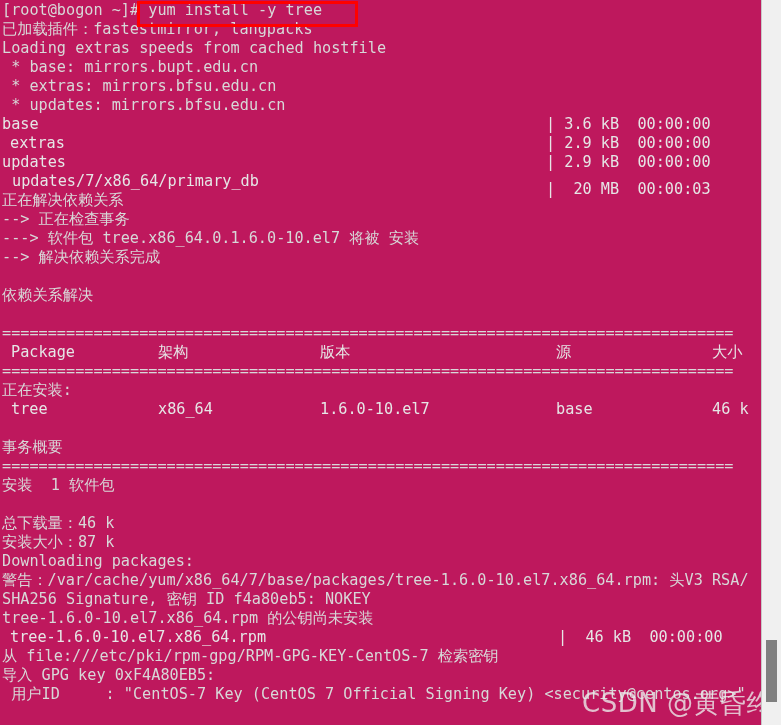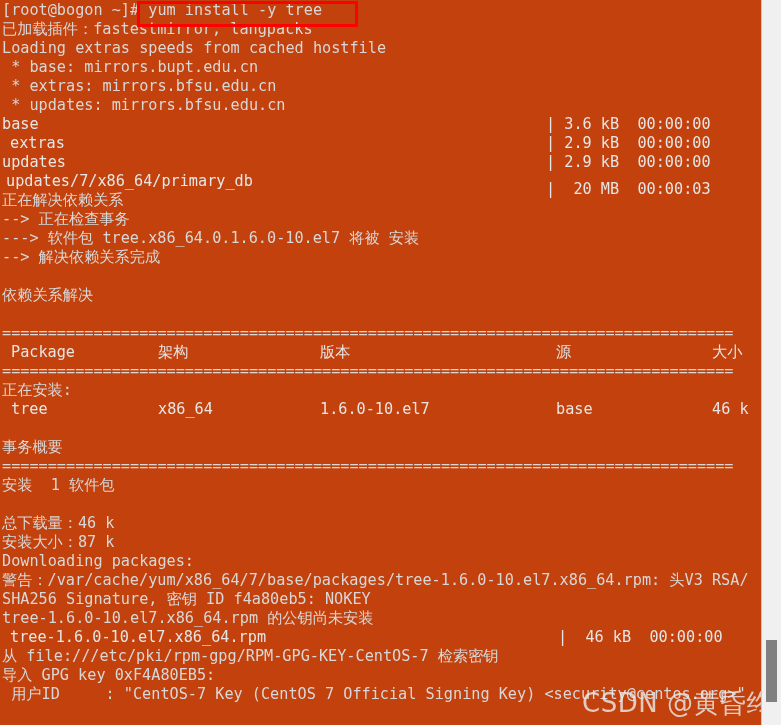--- a/index.html
+++ b/index.html
@@ -15,21 +15,21 @@
     background: #000000;
     overflow: hidden;
     font-family: "DejaVu Sans Mono", "Liberation Mono", monospace;
   }
   #terminal {
     position: absolute;
     left: 0;
     top: 0;
     width: 761px;
     height: 725px;
-    background: #c2410c;
+    background: #be185d;
     padding: 0;
     box-sizing: border-box;
     overflow: hidden;
   }
   .line {
     position: relative;
     height: 19px;
     line-height: 19px;
     font-size: 15.2px;
     white-space: pre;
@@ -95,21 +95,21 @@
 
   <div class="line first">[root@bogon ~]# yum install -y tree</div>
       <div class="line">已加载插件：fastestmirror, langpacks</div>
       <div class="line">Loading extras speeds from cached hostfile</div>
       <div class="line"> * base: mirrors.bupt.edu.cn</div>
       <div class="line"> * extras: mirrors.bfsu.edu.cn</div>
       <div class="line"> * updates: mirrors.bfsu.edu.cn</div>
       <div class="line" style="padding-left: 0px;"><span class="seg c-white" style="margin-left: 2px;">base</span><span class="seg c-white" style="position: absolute; left: 546px; top: 0px;">| 3.6 kB  00:00:00</span></div>
       <div class="line" style="padding-left: 8px;"><span class="seg c-white" style="margin-left: 2px;">extras</span><span class="seg c-white" style="position: absolute; left: 546px; top: 0px;">| 2.9 kB  00:00:00</span></div>
       <div class="line" style="padding-left: 0px;"><span class="seg c-white" style="margin-left: 2px;">updates</span><span class="seg c-white" style="position: absolute; left: 546px; top: 0px;">| 2.9 kB  00:00:00</span></div>
-      <div class="line" style="padding-left: 0px;"><span class="seg c-white" style="margin-left: 6px;">updates/7/x86_64/primary_db</span><span class="seg c-white" style="position: absolute; left: 546px; top: 8px;">|  20 MB  00:00:03</span></div>
+      <div class="line" style="padding-left: 0px;"><span class="seg c-white" style="margin-left: 12px;">updates/7/x86_64/primary_db</span><span class="seg c-white" style="position: absolute; left: 546px; top: 8px;">|  20 MB  00:00:03</span></div>
       <div class="line">正在解决依赖关系</div>
       <div class="line">--&gt; 正在检查事务</div>
       <div class="line">---&gt; 软件包 tree.x86_64.0.1.6.0-10.el7 将被 安装</div>
       <div class="line">--&gt; 解决依赖关系完成</div>
       <div class="line"></div>
       <div class="line">依赖关系解决</div>
       <div class="line"></div>
       <div class="line">================================================================================</div>
       <div class="line" style="padding-left: 0px;"><span class="seg c-white" style="position: absolute; left: 11px; top: 0px;">Package</span><span class="seg c-white" style="position: absolute; left: 158px; top: 0px;">架构</span><span class="seg c-white" style="position: absolute; left: 320px; top: 0px;">版本</span><span class="seg c-white" style="position: absolute; left: 556px; top: 0px;">源</span><span class="seg c-white" style="position: absolute; left: 712px; top: 0px;">大小</span></div>
       <div class="line">================================================================================</div>

